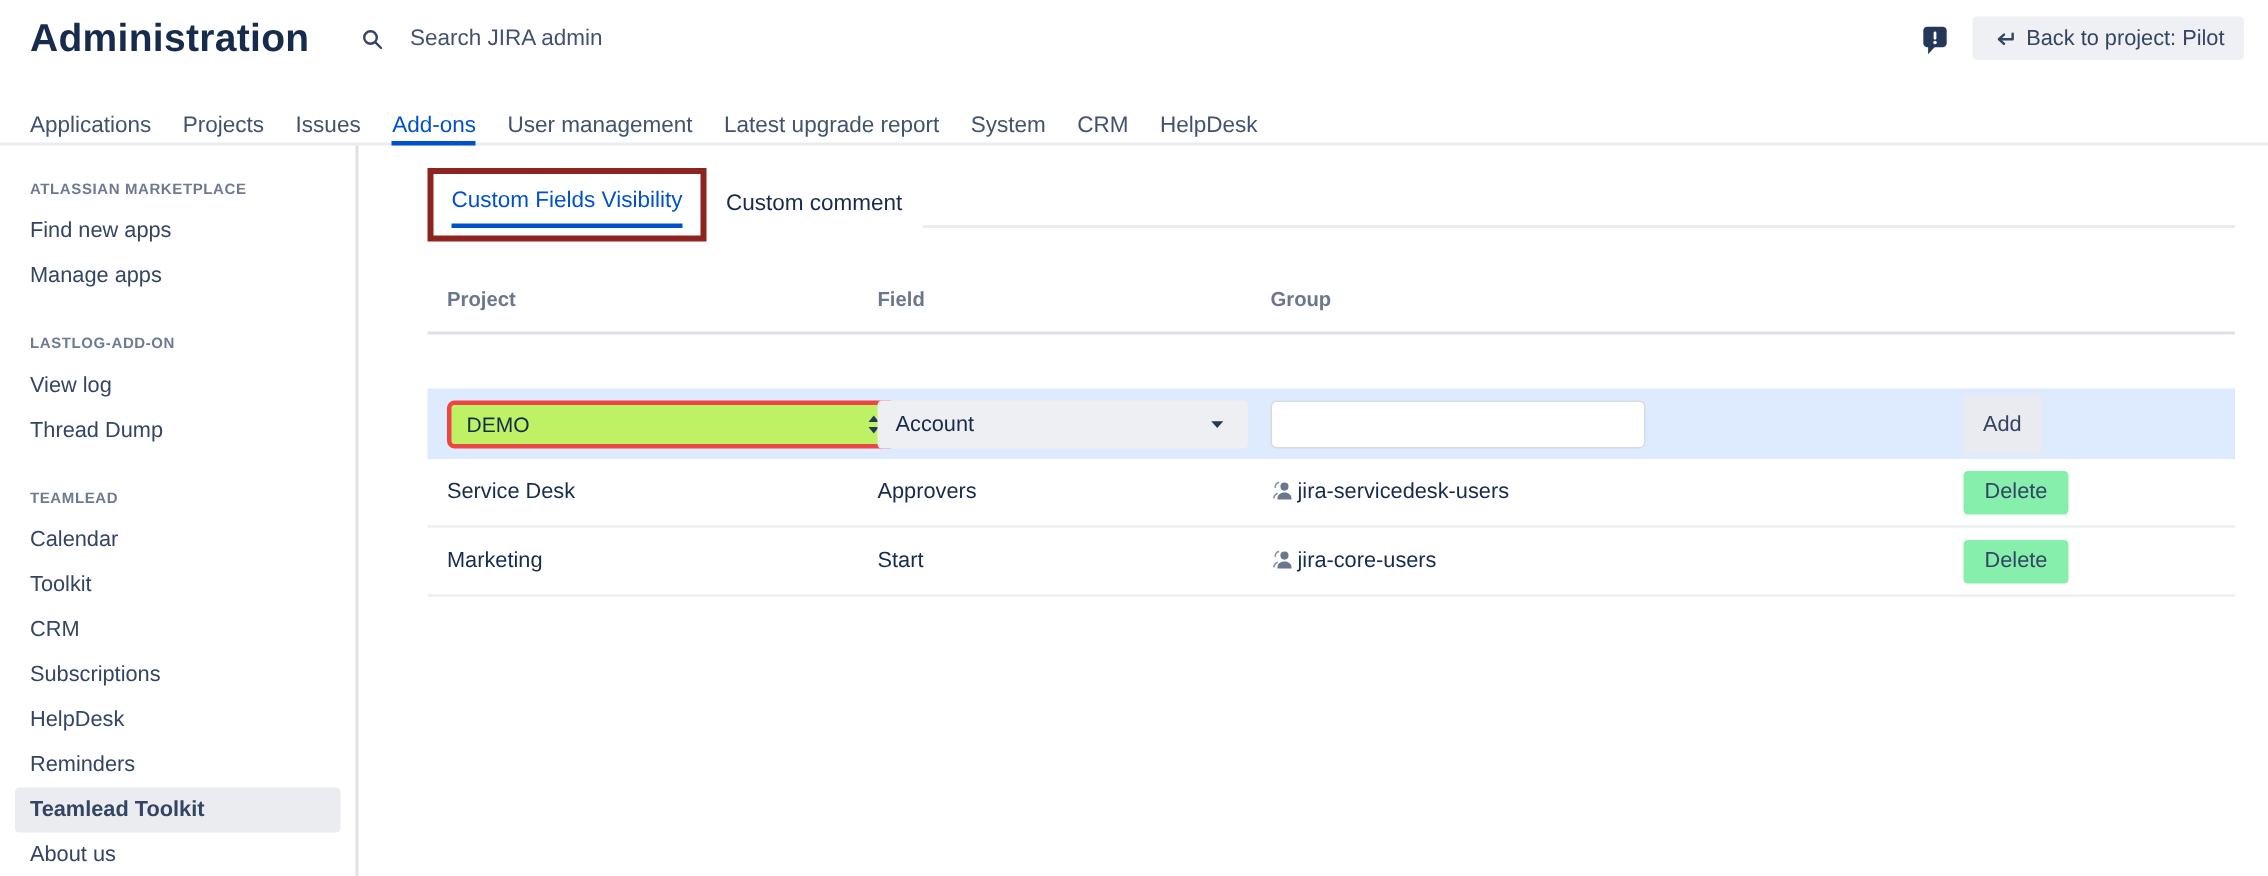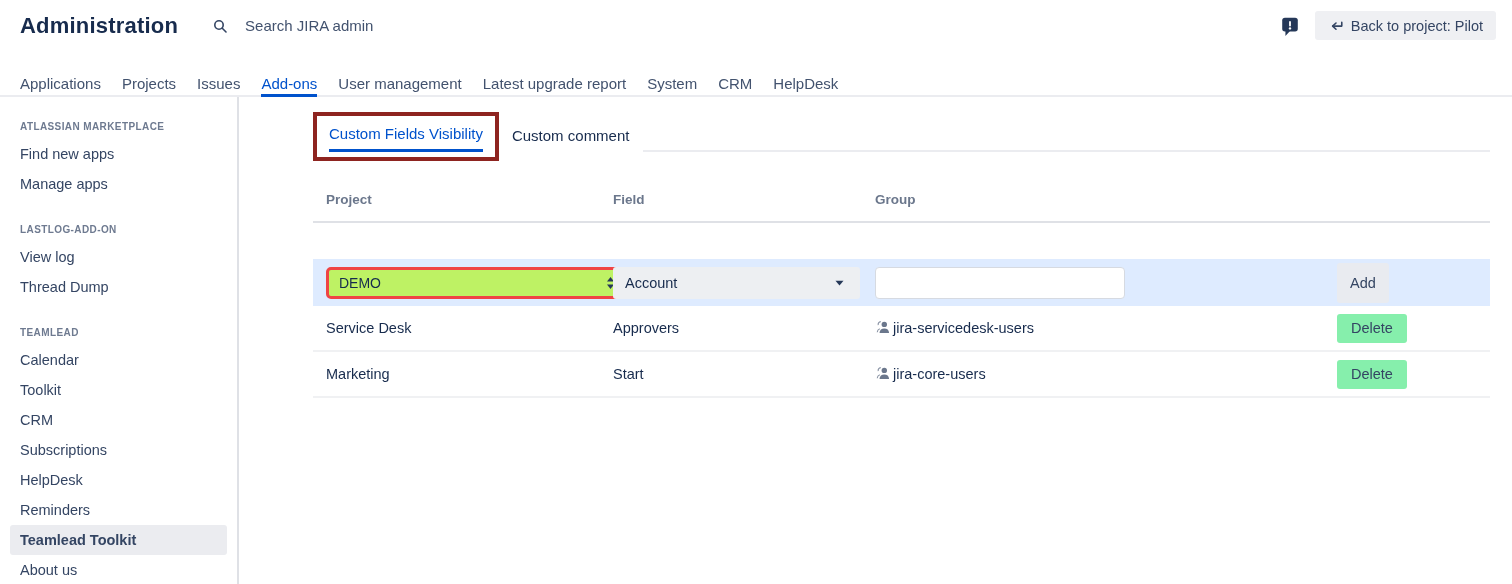--- a/index.html
+++ b/index.html
@@ -1,41 +1,41 @@
 <!DOCTYPE html>
 <html><head>
 <meta charset="utf-8">
 <style>
   * { margin:0; padding:0; box-sizing:border-box; }
   html,body { width:1512px; height:584px; background:#fff; font-family:"Liberation Sans", sans-serif; color:#172B4D; overflow:hidden; }
 
   
   .topbar { height:51px; display:flex; align-items:center; padding:0 16px 0 20px; }
-  .app-title { font-size:22px; font-weight:700; color:#172B4D; letter-spacing:.2px; }
+  .app-title { font-size:26px; font-weight:700; color:#172B4D; letter-spacing:.2px; }
   .search-wrap { display:flex; align-items:center; margin-left:35px; gap:18px; }
   .search-wrap input { border:none; outline:none; font-size:15px; color:#344563; width:260px; background:transparent; font-family:"Liberation Sans",sans-serif; }
   .search-wrap input::placeholder { color:#42526E; opacity:1; }
   .topbar-spacer { flex:1; }
   .feedback-btn { width:26px; height:26px; display:flex; align-items:center; justify-content:center; margin-right:12px; cursor:pointer; }
   .back-btn { display:flex; align-items:center; gap:7px; background:#EFF0F3; border:none; border-radius:3px; height:29px; padding:0 13px; font-size:14.5px; color:#344563; font-family:"Liberation Sans",sans-serif; cursor:pointer; }
 
   
   .navbar { display:flex; align-items:flex-end; gap:21px; padding:0 20px; border-bottom:2px solid #EBECF0; height:46px; }
   .nav-item { font-size:15px; color:#42526E; padding:12px 0 2px; border-bottom:3px solid transparent; margin-bottom:-2px; cursor:pointer; white-space:nowrap; }
   .nav-item.active { color:#0052CC; border-bottom-color:#0052CC; }
 
   
   .page-body { display:flex; height:487px; }
   .sidebar { width:239px; border-right:2px solid #DFE1E6; padding-top:14px; flex-shrink:0; }
   .side-section { margin-bottom:15px; }
   .side-title { padding:10px 20px 7px; font-size:10px; font-weight:700; color:#6E7A90; letter-spacing:.4px; }
   .side-item { margin:0 10px; padding:7px 10px; font-size:14.5px; color:#344563; border-radius:3px; cursor:pointer; line-height:16px; }
   .side-item.selected { background:#EBECF0; font-weight:700; color:#344563; }
 
-  .main { flex:1; padding:15px 22px 0 46px;margin-left:28px; }
+  .main { flex:1; padding:15px 22px 0 46px; }
 
   
   .tabs { display:flex; align-items:flex-end; }
   .annotation-box { border:4px solid #8E2420; padding:9px 12px 5px; }
   .tab { font-size:15px; white-space:nowrap; cursor:pointer; }
   .tab.active { color:#0052CC; font-weight:400; padding-bottom:7px; border-bottom:3px solid #0052CC; }
   .tab.plain { color:#172B4D; margin-left:13px; padding-bottom:17px; }
   .tab-rule { flex:1; height:2px; background:#EBECF0; margin:0 0 9px 14px; }
 
   

